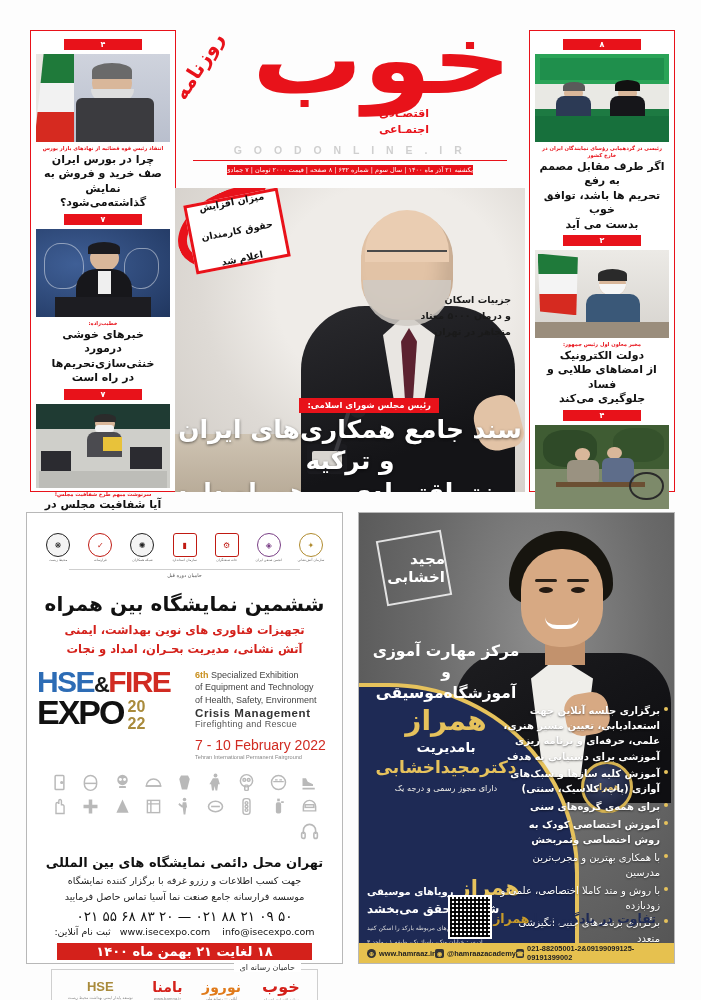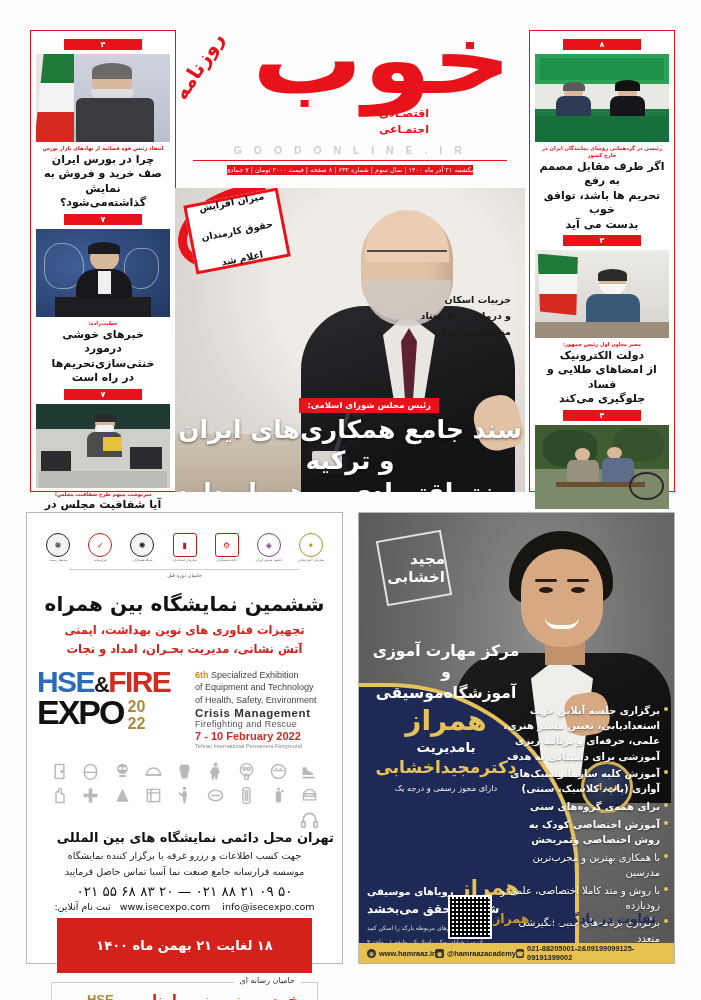--- a/index.html
+++ b/index.html
@@ -296,54 +296,54 @@
   }
   .hse-en {
     flex: 1; direction: ltr; text-align: left;
     font-family: "Liberation Sans", sans-serif;
     padding-top: 1px;
   }
   .hse-en .en1 { font-size: 9px; color: #444; line-height: 1.36; }
   .hse-en .en1 b { color: #c9901f; }
   .hse-en .en2 { font-size: 11.5px; color: #333; font-weight: bold; letter-spacing: .6px; margin-top: 1px;}
   .hse-en .en3 { font-size: 9px; color: #555; letter-spacing: .3px; }
-  .hse-en .en4 { font-size: 11px; color: #d12b22; font-weight: bold; margin-top: 1px; }
+  .hse-en .en4 { font-size: 14px; color: #d12b22; font-weight: normal; margin-top: 8px; }
   .hse-en .en5 { font-size: 5.6px; color: #888; margin-top: 1px; }
 
   .icon-grid {
     display: grid; grid-template-columns: repeat(9, 1fr);
     gap: 3px 2px; margin: 12px 10px 0 10px;
     justify-items: center;
   }
   .safety-icon {
     width: 21px; height: 21px; color: #b9b9b9;
   }
   .safety-icon svg { width: 100%; height: 100%; display: block; }
 
   .hse-venue {
     font-size: 13px; font-weight: bold; color: #111;
-    
+    text-align: center; margin-top: 14px;
   }
   .hse-info {
     font-size: 9.6px; color: #222; text-align: center;
     line-height: 1.65; margin-top: 3px;
   }
   .hse-phone {
     font-size: 13.5px; color: #111; text-align: center;
     margin-top: 3px; letter-spacing: 1px; direction: ltr;
   }
   .hse-web {
     font-size: 9.5px; color: #111; text-align: center;
     margin-top: 2px;
   }
   .hse-web .ltr { direction: ltr; unicode-bidi: embed; }
   .hse-date {
     margin: 6px 22px 0 22px; background: #d4211b; color: #fff;
     font-size: 13px; font-weight: bold; text-align: center;
-    padding: 20px 0; letter-spacing: 0.6px;
+    padding: 1px 0; letter-spacing: 0.6px;
   }
   .media-box {
     margin: 9px 16px 0 16px; border: 1px solid #cfcfcf;
     position: relative; padding: 9px 6px 5px 6px;
   }
   .media-label {
     position: absolute; right: 16px; top: -7px;
     background: #fff; padding: 0 6px;
     font-size: 8px; color: #333;
   }

